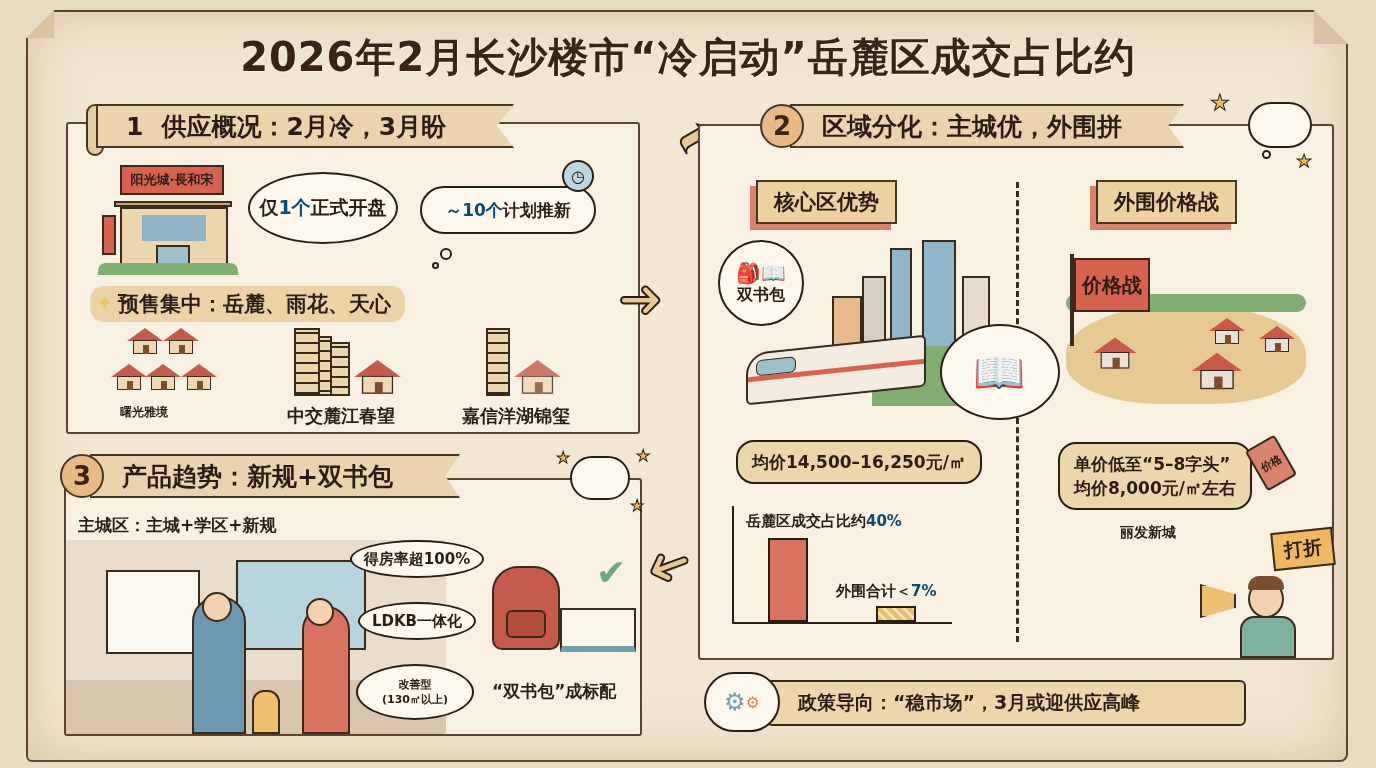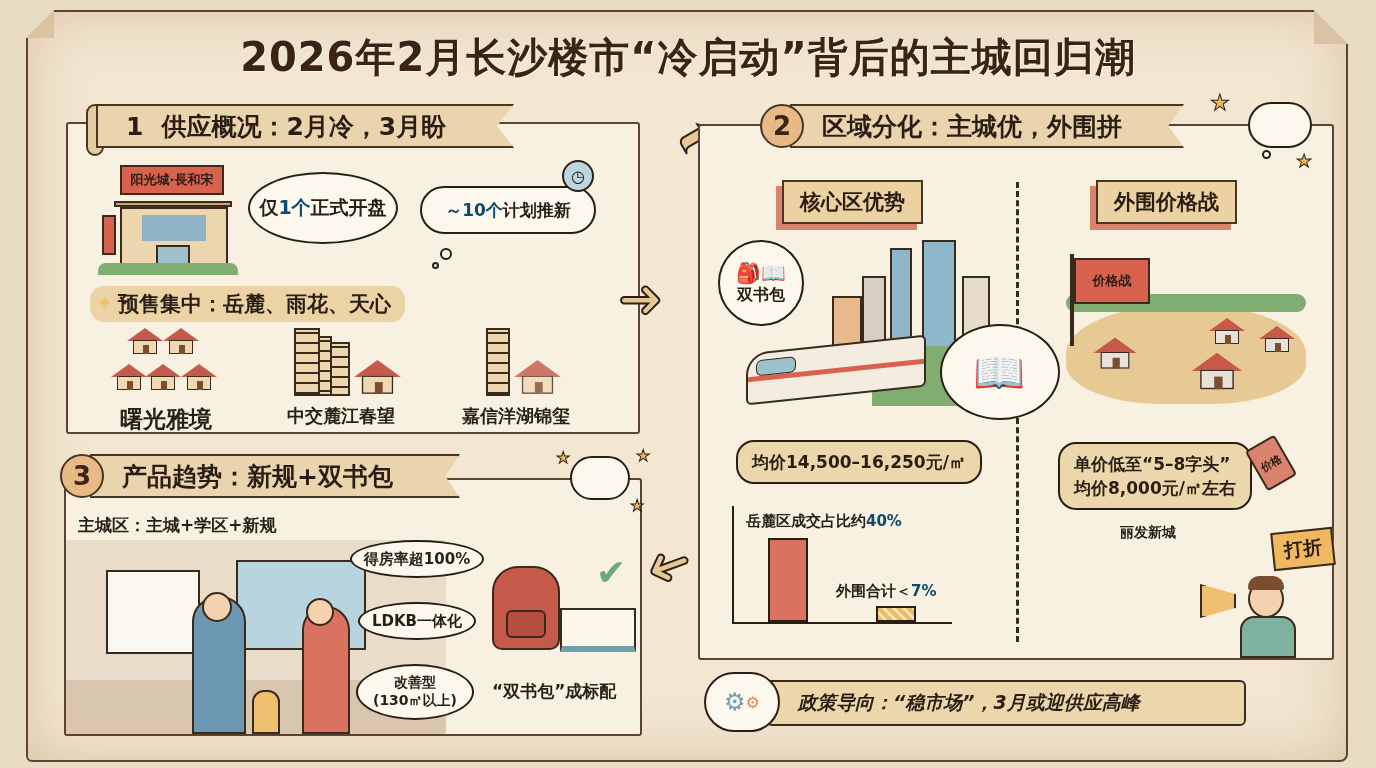--- a/index.html
+++ b/index.html
@@ -112,21 +112,21 @@
   }
   .star { position: absolute; color: #f0b85a; font-size: 22px; -webkit-text-stroke: 1px #2a1e14; }
 </style>
 </head>
 <body>
 
 <div class="paper"></div>
 <div class="fold-tl"></div>
 <div class="fold-tr"></div>
 
-<div class="title">2026年2月长沙楼市“冷启动”背后的主城回归潮</div>
+<div class="title">2026年2月长沙楼市“冷启动”岳麓区成交占比约</div>
 
 <div class="panel" style="left:66px; top:122px; width:574px; height:312px;"></div>
 <div class="scroll-end" style="left:86px; top:104px;"></div>
 <div class="ribbon" style="left:96px; top:104px; width:418px;">
   <span style="margin:0 18px 0 14px;">1</span>
   <span>供应概况：2月冷，3月盼</span>
 </div>
 
 <div style="position:absolute; left:98px; top:165px; width:140px; height:110px;">
   <div style="position:absolute; left:22px; top:0; width:104px; height:30px; background:#d9624e; border:2px solid #3a2a1c; display:flex; align-items:center; justify-content:center; font-weight:bold; font-size:13px;">阳光城·長和宋</div>
@@ -202,38 +202,38 @@
 </div>
 <div style="position:absolute; left:486px; top:328px; width:80px; height:70px;">
   <div class="tower" style="left:0; top:0; width:24px; height:68px;"></div>
   <div class="house" style="left:32px; top:32px; transform:scale(1.3); transform-origin:left top; opacity:0.8;">
       <div class="roof"></div>
       <div class="body">
         <div class="door"></div>
       </div>
     </div>
 </div>
-<div class="t" style="left:120px; top:404px; font-size:23px;">曙光雅境</div>
+<div class="t" style="left:120px; top:404px; font-size:12px;">曙光雅境</div>
 <div class="t" style="left:287px; top:404px; font-size:18px;">中交麓江春望</div>
 <div class="t" style="left:462px; top:404px; font-size:18px;">嘉信洋湖锦玺</div>
 
 <div class="arrow" style="left:618px; top:272px;">➜</div>
 <div class="arrow" style="left:676px; top:112px; font-size:46px; transform:rotate(-30deg);">➦</div>
 
 <div class="panel" style="left:698px; top:124px; width:636px; height:536px;"></div>
 <div class="badge-num" style="left:760px; top:104px;">2</div>
 <div class="ribbon" style="left:790px; top:104px; width:394px; padding-left:30px;">
   <span>区域分化：主城优，外围拼</span>
 </div>
 <span class="star" style="left:1210px; top:90px;">★</span>
 <span class="star" style="left:1296px; top:150px; font-size:18px;">★</span>
 <div class="cloud" style="left:1248px; top:102px; width:64px; height:46px; border-radius:24px;"></div>
 <div class="dot" style="left:1262px; top:150px; width:9px; height:9px;"></div>
 
-<div class="label-tag" style="left:782px; top:180px;">核心区优势</div>
+<div class="label-tag" style="left:756px; top:180px;">核心区优势</div>
 <div class="label-tag" style="left:1096px; top:180px;">外围价格战</div>
 <div class="dashed-v" style="left:1016px; top:182px; height:460px;"></div>
 
 <div class="scene" style="left:722px; top:236px; width:290px; height:180px;">
   <div style="position:absolute; left:110px; top:60px; width:30px; height:80px; background:#e8b98a; border:2px solid #3a2a1c;"></div>
   <div style="position:absolute; left:140px; top:40px; width:24px; height:100px; background:#d7d0c2; border:2px solid #3a2a1c;"></div>
   <div style="position:absolute; left:168px; top:12px; width:22px; height:128px; background:#8fb7cc; border:2px solid #3a2a1c;"></div>
   <div style="position:absolute; left:200px; top:4px; width:34px; height:136px; background:#8fb7cc; border:2px solid #3a2a1c;"></div>
   <div style="position:absolute; left:240px; top:40px; width:28px; height:100px; background:#e6dccb; border:2px solid #3a2a1c;"></div>
   <div style="position:absolute; left:150px; top:110px; width:140px; height:60px; background:#7fae70; border-radius:30px 30px 0 0;"></div>
@@ -270,21 +270,21 @@
     </div>
   <div class="house" style="left:136px; top:108px; transform:scale(1.4);">
       <div class="roof"></div>
       <div class="body" style="background:#e6e2da;">
         <div class="door"></div>
       </div>
     </div>
 </div>
 <div style="position:absolute; left:1070px; top:254px;">
   <div style="position:absolute; left:0; top:0; width:4px; height:92px; background:#3a2a1c;"></div>
-  <div style="position:absolute; left:4px; top:4px; width:76px; height:46px; background:#d9624e; border:2px solid #3a2a1c; display:flex; align-items:center; justify-content:center; font-weight:bold; font-size:13px;">价格战</div>
+  <div style="position:absolute; left:4px; top:4px; width:76px; height:54px; background:#d9624e; border:2px solid #3a2a1c; display:flex; align-items:center; justify-content:center; font-weight:bold; font-size:20px;">价格战</div>
 </div>
 
 <div class="bubble" style="left:940px; top:324px; width:120px; height:96px; font-size:42px;">
   <span>📖</span>
 </div>
 
 <div class="info-box" style="left:736px; top:440px;">
   <div>均价14,500–16,250元/㎡</div>
 </div>
 <div class="info-box" style="left:1058px; top:442px; text-align:left;">
@@ -333,33 +333,33 @@
   <div style="position:absolute; left:0; top:140px; width:380px; height:54px; background:#d8c7ae;"></div>
   <div style="position:absolute; left:126px; top:56px; width:54px; height:138px; background:#6c98b4; border:2px solid #3a2a1c; border-radius:26px 26px 0 0;"></div>
   <div style="position:absolute; left:136px; top:52px; width:30px; height:30px; border-radius:50%; background:#f4d2b0; border:2px solid #3a2a1c;"></div>
   <div style="position:absolute; left:236px; top:66px; width:48px; height:128px; background:#d9735f; border:2px solid #3a2a1c; border-radius:24px 24px 0 0;"></div>
   <div style="position:absolute; left:240px; top:58px; width:28px; height:28px; border-radius:50%; background:#f4d2b0; border:2px solid #3a2a1c;"></div>
   <div style="position:absolute; left:186px; top:150px; width:28px; height:44px; background:#f0c070; border:2px solid #3a2a1c; border-radius:12px 12px 0 0;"></div>
 </div>
 
 <div class="bubble" style="left:350px; top:540px; width:134px; height:38px; font-size:15px;">得房率超100%</div>
 <div class="bubble" style="left:358px; top:602px; width:118px; height:38px; font-size:15px;">LDKB一体化</div>
-<div class="bubble" style="left:356px; top:664px; width:118px; height:56px; font-size:14px; flex-direction:column;">
+<div class="bubble" style="left:356px; top:664px; width:118px; height:56px; font-size:11px; flex-direction:column;">
   <span>改善型</span>
   <span>(130㎡以上)</span>
 </div>
 
 <div style="position:absolute; left:492px; top:566px; width:68px; height:84px; background:#c65a4a; border:2px solid #3a2a1c; border-radius:26px 26px 10px 10px;">
   <div style="position:absolute; left:12px; top:42px; width:40px; height:28px; background:#b44e40; border:2px solid #3a2a1c; border-radius:6px;"></div>
 </div>
 <div style="position:absolute; left:560px; top:608px; width:76px; height:44px; background:#fbf6ea; border:2px solid #3a2a1c; border-bottom:6px solid #6f9fa8;"></div>
 <div style="position:absolute; left:596px; top:552px; font-size:36px; color:#6fa783; font-weight:bold;">✔</div>
 <div class="t" style="left:492px; top:680px; font-size:17px;">“双书包”成标配</div>
 
 <div class="arrow" style="left:646px; top:538px; transform:rotate(-20deg) scaleX(-1);">➜</div>
 
-<div style="position:absolute; left:766px; top:680px; width:480px; height:46px; background:#ecd6ac; border:2px solid #3a2a1c; border-radius:6px; display:flex; align-items:center; padding-left:30px; font-weight:bold; font-size:19px;font-style:italic;">
+<div style="position:absolute; left:766px; top:680px; width:480px; height:46px; background:#ecd6ac; border:2px solid #3a2a1c; border-radius:6px; display:flex; align-items:center; padding-left:30px; font-weight:bold; font-size:19px;">
   <span>政策导向：“稳市场”，3月或迎供应高峰</span>
 </div>
 <div class="cloud" style="left:704px; top:672px; width:76px; height:60px; border-radius:30px; font-size:24px; color:#6f9fb4;">
   <span>⚙</span>
     <span style="font-size:16px; color:#e08a5a;">⚙</span>
 </div>
 
 </body></html>

